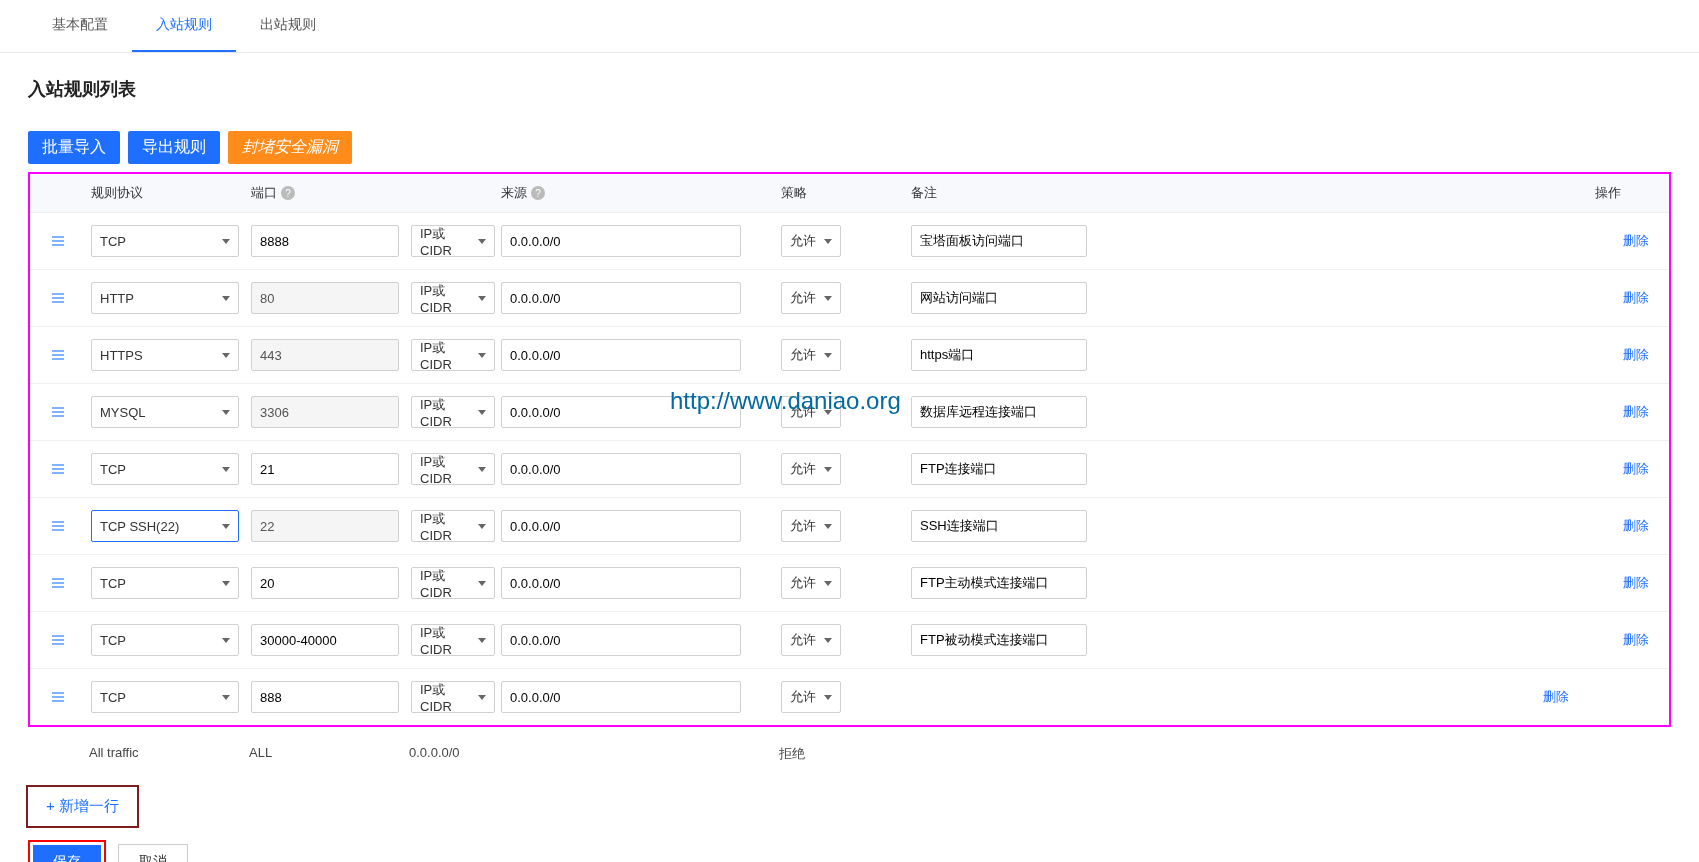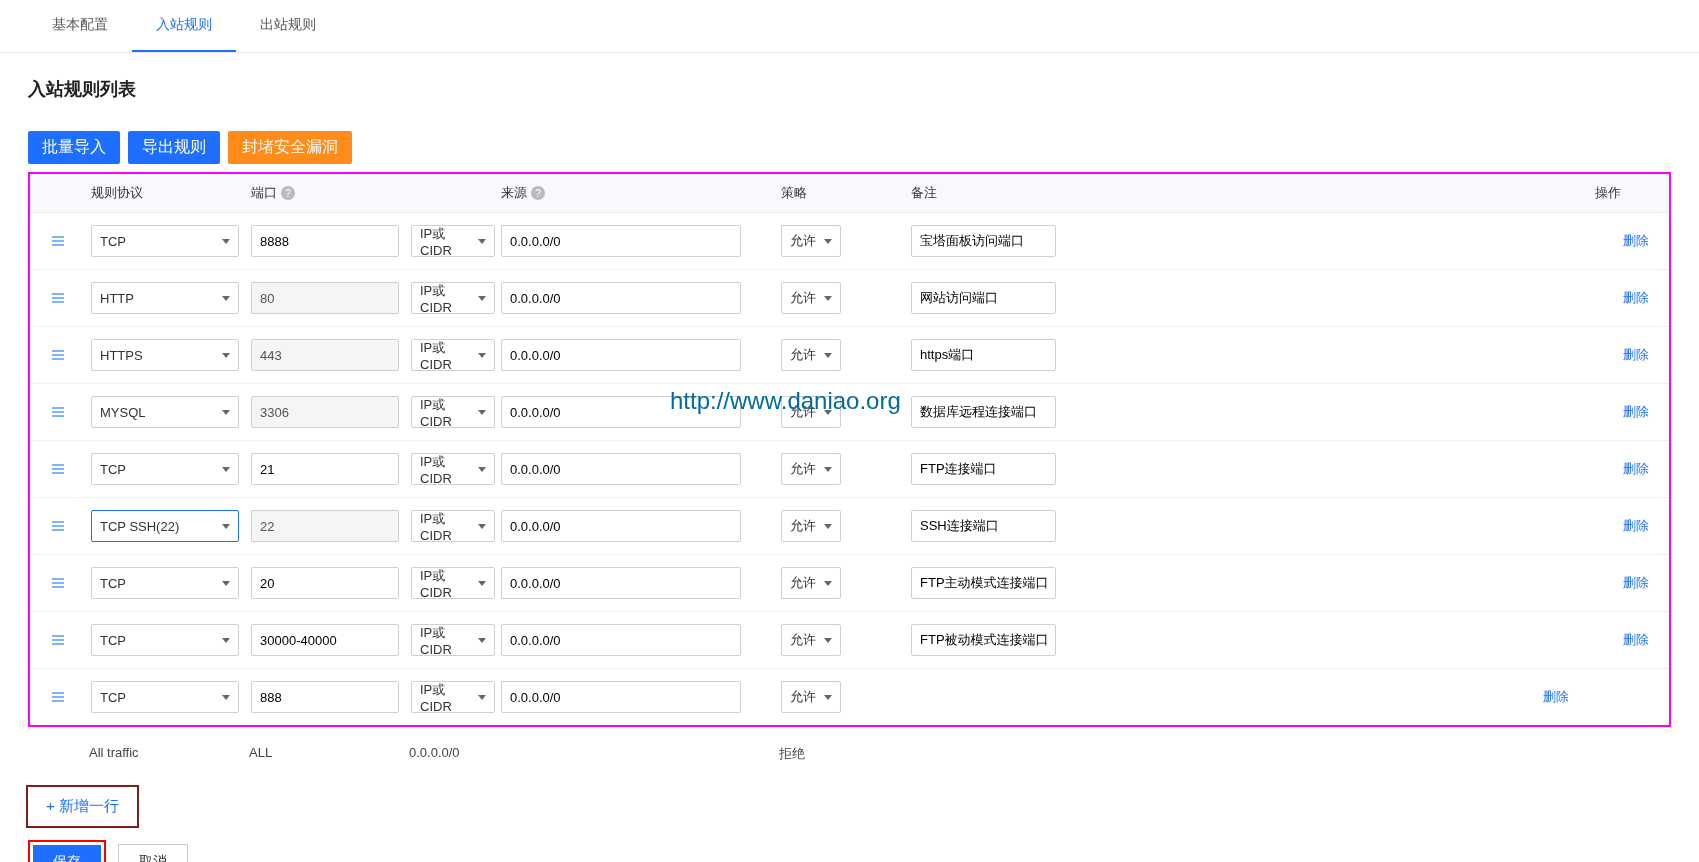--- a/index.html
+++ b/index.html
@@ -8,21 +8,21 @@
 
 .tabs { display: flex; border-bottom: 1px solid #e8e8e8; margin: 0 -28px; padding: 0 28px; }
 .tab { padding: 16px 24px; cursor: pointer; color: #555; font-size: 14px; }
 .tab.active { color: #1e6fff; border-bottom: 2px solid #1e6fff; font-weight: 500; }
 
 .page-title { font-size: 18px; font-weight: 600; margin: 24px 0 30px; color: #222; }
 
 .action-bar { display: flex; gap: 8px; margin-bottom: 8px; }
 .btn { padding: 6px 14px; border: none; border-radius: 2px; cursor: pointer; font-size: 16px; }
 .btn-primary { background: #1e6fff; color: #fff; }
-.btn-warning { background: #ff8c1a; color: #fff; }
+.btn-warning { background: #ff8c1a; color: #fff; font-style: italic; }
 
 .table-wrap { border: 2px solid #ff00ff; }
 
 .thead, .row { display: grid; grid-template-columns: 55px 160px 160px 90px 280px 130px 500px 1fr 80px; align-items: center; }
 .thead { background: #f7f9fc; padding: 10px 0; font-size: 13px; color: #333; border-bottom:1px solid #eee;}
 .thead > div, .row > div { padding: 0 6px; }
 .thead .hcell { font-weight: 500; display:flex; align-items:center; gap:4px;}
 
 .row { padding: 12px 0; border-bottom: 1px solid #f0f0f0; }
 .row:last-child { border-bottom: none; }
@@ -36,21 +36,21 @@
 }
 .select-box { cursor:pointer; }
 .select-box.disabled, .input-box.disabled { background: #f5f5f5; color: #888; }
 .select-box.highlighted { border-color: #1e6fff; text-align: right; }
 .caret { width:0; height:0; border-left:4px solid transparent; border-right:4px solid transparent; border-top:5px solid #666; margin-left:4px; flex:0 0 auto;}
 .input-box input { border:none; outline:none; width:100%; background:transparent; font-size:13px; }
 .source-select { width:84px; flex:0 0 84px; }
 .source-input { flex:1; }
 
 .policy-box { width:60px; }
-.remark-box { width:145px; }
+.remark-box { width:176px; }
 
 .link { color: #1e6fff; cursor: pointer; }
 .op-col { text-align: right; padding-right: 20px !important; }
 
 .help-icon { width:14px; height:14px; border-radius:50%; background:#bbb; color:#fff; font-size:10px; display:inline-flex; align-items:center; justify-content:center; }
 
 .static-row { display:grid; grid-template-columns: 55px 160px 160px 370px 1fr; padding:18px 0; color:#444; font-size:13px; }
 .static-row > div { padding:0 6px; }
 
 .add-row-box { border: 2px solid #7f1d1d; display:inline-block; padding:10px 18px; margin-top:4px; margin-left:-2px;}

